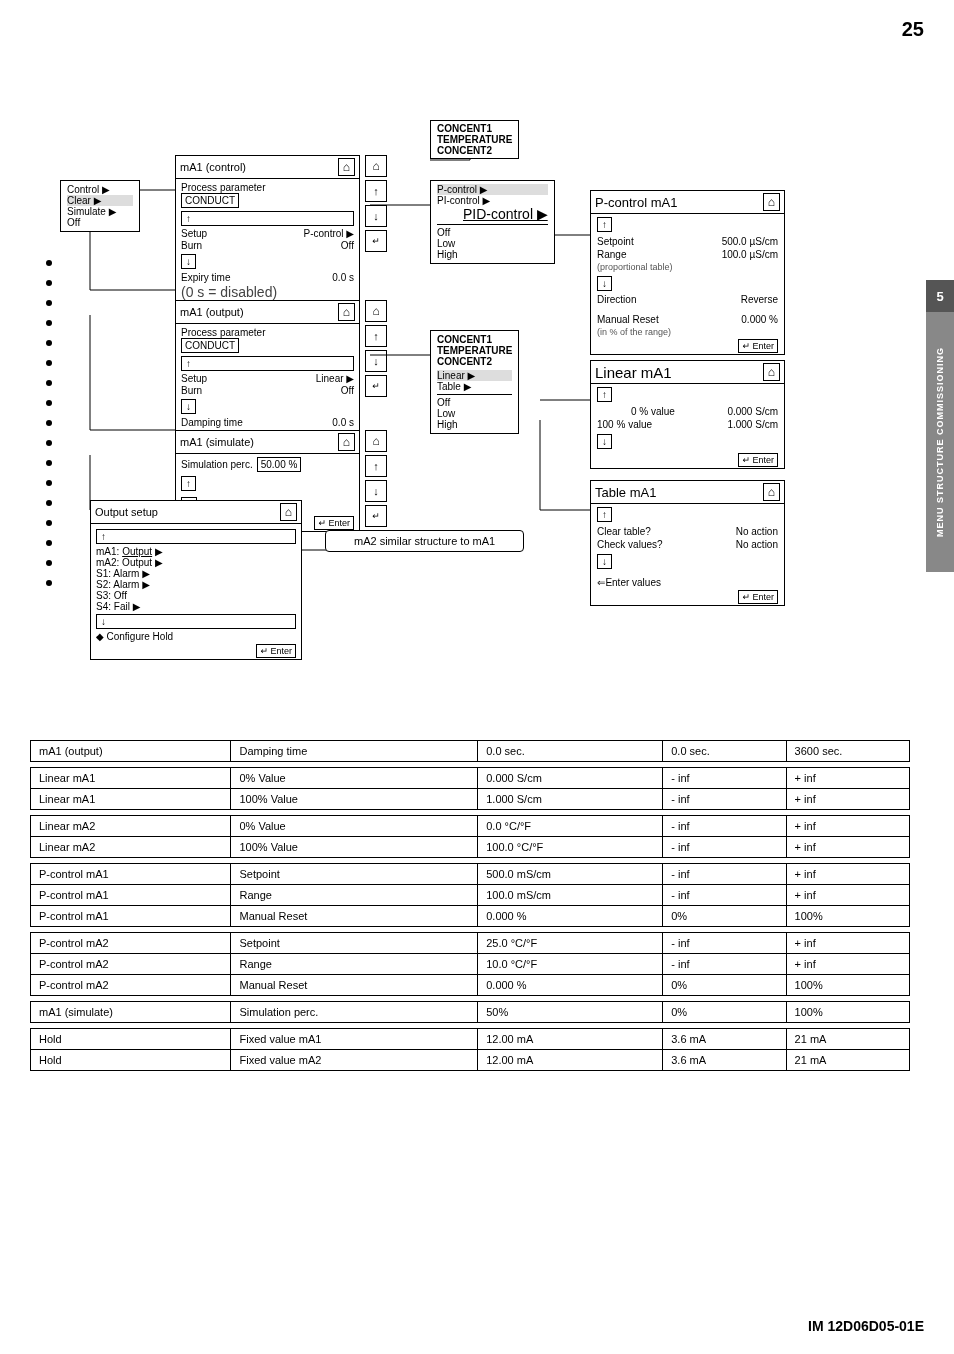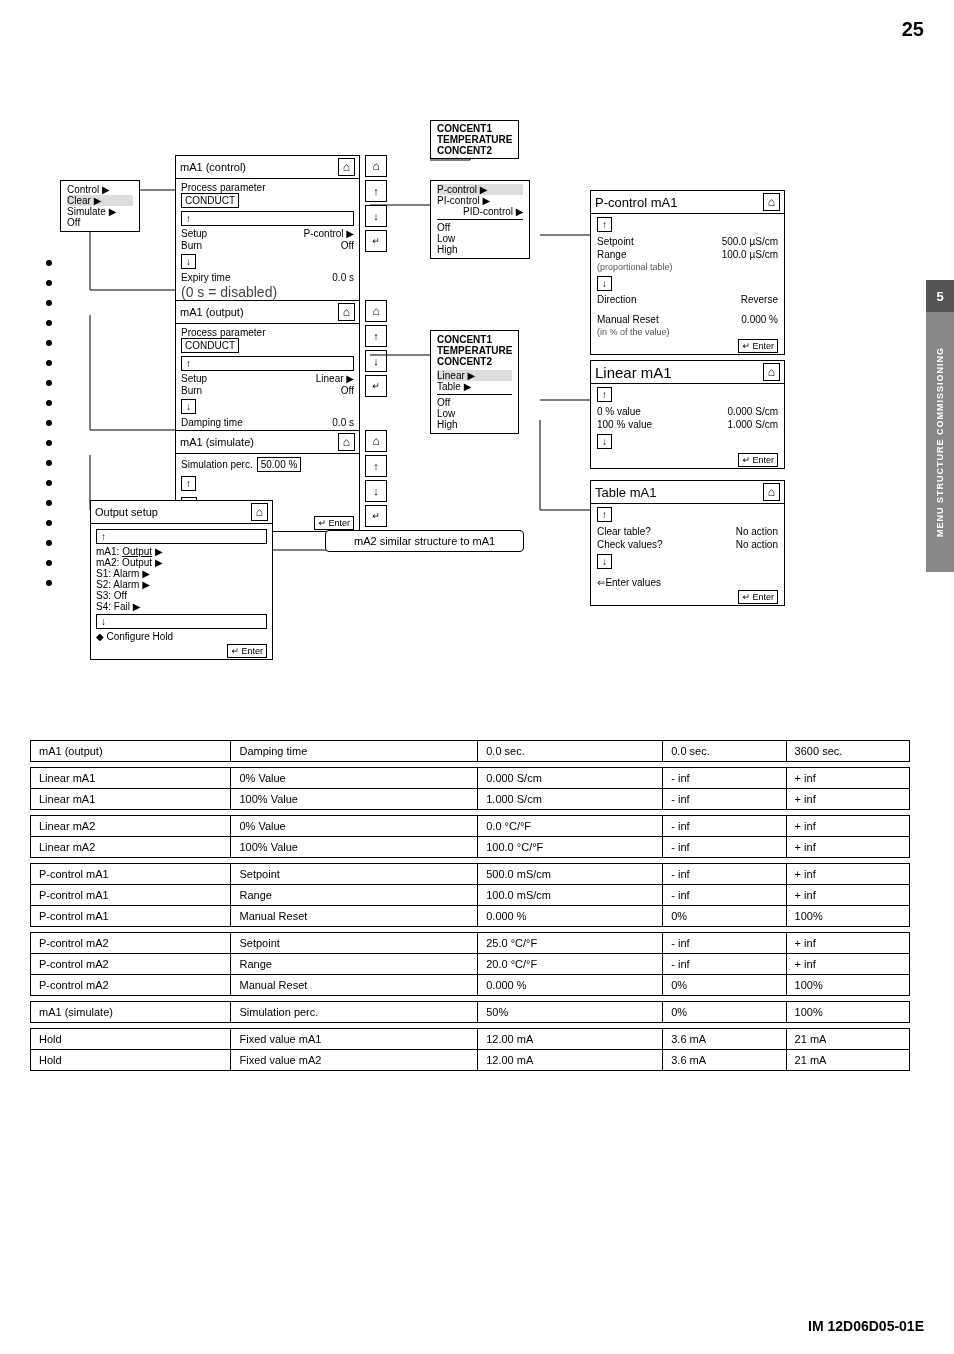--- a/index.html
+++ b/index.html
@@ -249,21 +249,21 @@
     </div>
   </div>
 
   <div style="position:absolute; left:335px; top:370px; display:flex; flex-direction:column; gap:3px;">
     <div style="border:1px solid #000; width:22px; height:22px; display:flex; align-items:center; justify-content:center; font-size:12px;">⌂</div>
     <div style="border:1px solid #000; width:22px; height:22px; display:flex; align-items:center; justify-content:center;">↑</div>
     <div style="border:1px solid #000; width:22px; height:22px; display:flex; align-items:center; justify-content:center;">↓</div>
     <div style="border:1px solid #000; width:22px; height:22px; display:flex; align-items:center; justify-content:center; font-size:9px;">↵</div>
   </div>
 
-  <div style="position:absolute; left:60px; top:440px; border:1px solid #000; width:183px; background:#fff;">
+  <div style="position:absolute; left:60px; top:440px; border:1px solid #000; width:212px; background:#fff;">
     <div style="border-bottom:1px solid #000; padding:2px 4px; font-size:11px; display:flex; justify-content:space-between; align-items:center;">
       <span>Output setup</span>
       <span style="border:1px solid #000; padding:1px 4px; font-size:12px;">⌂</span>
     </div>
     <div style="padding:3px 5px; font-size:10px;">
       <div style="border:1px solid #000; padding:1px 4px; margin:2px 0; display:inline-block; width:100%;">↑</div>
       <div>mA1: <span style="text-decoration:underline;">Output</span> ▶</div>
       <div>mA2: Output ▶</div>
       <div>S1:  Alarm  ▶</div>
       <div>S2:  Alarm  ▶</div>
@@ -273,21 +273,21 @@
       <div>◆ Configure Hold</div>
       <div style="text-align:right; margin-top:3px;">
         <span style="border:1px solid #000; padding:1px 3px; font-size:9px;">↵ Enter</span>
       </div>
     </div>
   </div>
 
   <div style="position:absolute; left:400px; top:120px; border:1px solid #000; padding:3px 6px; background:#fff;">
     <div style="font-size:10px; background:#ddd;">P-control ▶</div>
     <div style="font-size:10px;">PI-control ▶</div>
-    <div style="font-size:10px; padding-left:26px;">PID-control ▶</div>
+    <div style="font-size:14px; text-decoration:underline;padding-left:26px;">PID-control ▶</div>
     <div style="border-top:1px solid #000; margin-top:2px; padding-top:2px; font-size:10px;">Off</div>
     <div style="font-size:10px;">Low</div>
     <div style="font-size:10px;">High</div>
   </div>
 
   <div style="position:absolute; left:400px; top:270px; border:1px solid #000; padding:3px 6px; background:#fff;">
     <div style="font-size:10px; font-weight:bold;">CONCENT1</div>
     <div style="font-size:10px; font-weight:bold;">TEMPERATURE</div>
     <div style="font-size:10px; font-weight:bold; margin-bottom:3px;">CONCENT2</div>
     <div style="font-size:10px; background:#ddd;">Linear ▶</div>
@@ -316,35 +316,35 @@
       <div style="border:1px solid #000; padding:1px 4px; margin:2px 0; display:inline-block;">↓</div>
       <div class="box-row" style="margin-bottom:2px;">
         <span>Direction</span>
         <span>Reverse</span>
       </div>
       <div style="height:6px;"></div>
       <div class="box-row" style="margin-bottom:2px;">
         <span>Manual Reset</span>
         <span>0.000 %</span>
       </div>
-      <div style="font-size:9px; color:#555; margin-bottom:3px;">(in % of the value)</div>
+      <div style="font-size:9px; color:#555; margin-bottom:3px;">(in % of the range)</div>
       <div style="text-align:right;">
         <span style="border:1px solid #000; padding:1px 3px; font-size:9px;">↵ Enter</span>
       </div>
     </div>
   </div>
 
   <div style="position:absolute; left:560px; top:300px; border:1px solid #000; width:195px; background:#fff;">
     <div style="border-bottom:1px solid #000; padding:2px 4px; font-size:15px; display:flex; justify-content:space-between; align-items:center;">
       <span>Linear mA1</span>
       <span style="border:1px solid #000; padding:1px 4px; font-size:12px;">⌂</span>
     </div>
     <div style="padding:3px 6px; font-size:10px;">
       <div style="border:1px solid #000; padding:1px 4px; margin-bottom:3px; display:inline-block;">↑</div>
-      <div class="box-row" style="margin-bottom:2px;">
+      <div class="box-row" style="margin-bottom:2px;margin-left:34px;">
         <span>0 % value</span>
         <span>0.000 S/cm</span>
       </div>
       <div class="box-row" style="margin-bottom:2px;">
         <span>100 % value</span>
         <span>1.000 S/cm</span>
       </div>
       <div style="border:1px solid #000; padding:1px 4px; margin:2px 0; display:inline-block;">↓</div>
       <div style="text-align:right; margin-top:3px;">
         <span style="border:1px solid #000; padding:1px 3px; font-size:9px;">↵ Enter</span>
@@ -457,21 +457,21 @@
       <tr>
         <td>P-control mA2</td>
         <td>Setpoint</td>
         <td>25.0 °C/°F</td>
         <td>- inf</td>
         <td>+ inf</td>
       </tr>
       <tr>
         <td>P-control mA2</td>
         <td>Range</td>
-        <td>20.0 °C/°F</td>
+        <td>10.0 °C/°F</td>
         <td>- inf</td>
         <td>+ inf</td>
       </tr>
       <tr>
         <td>P-control mA2</td>
         <td>Manual Reset</td>
         <td>0.000 %</td>
         <td>0%</td>
         <td>100%</td>
       </tr>

